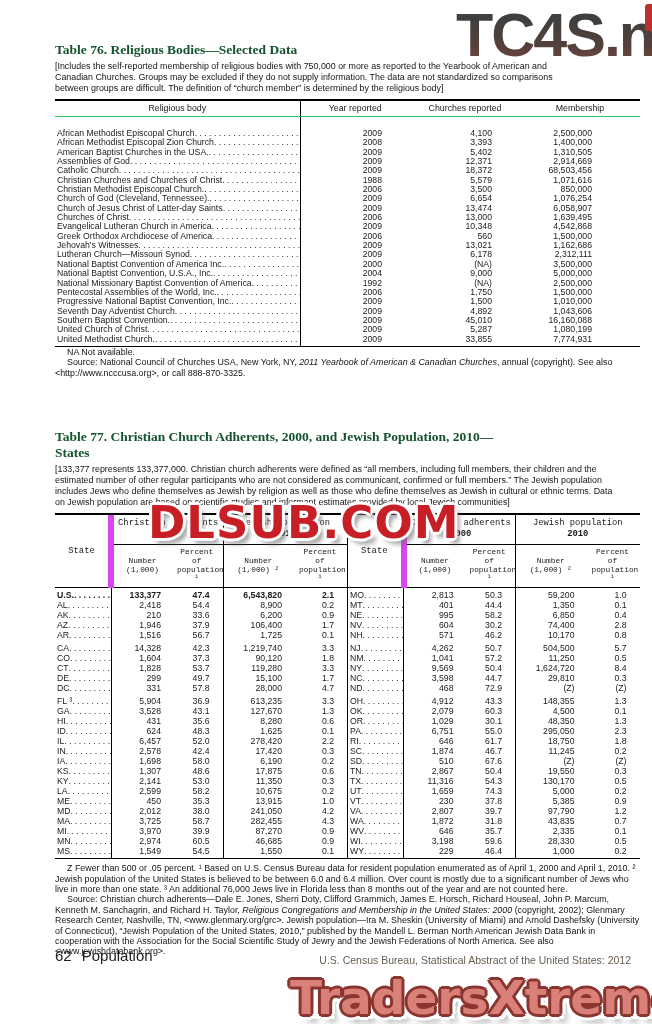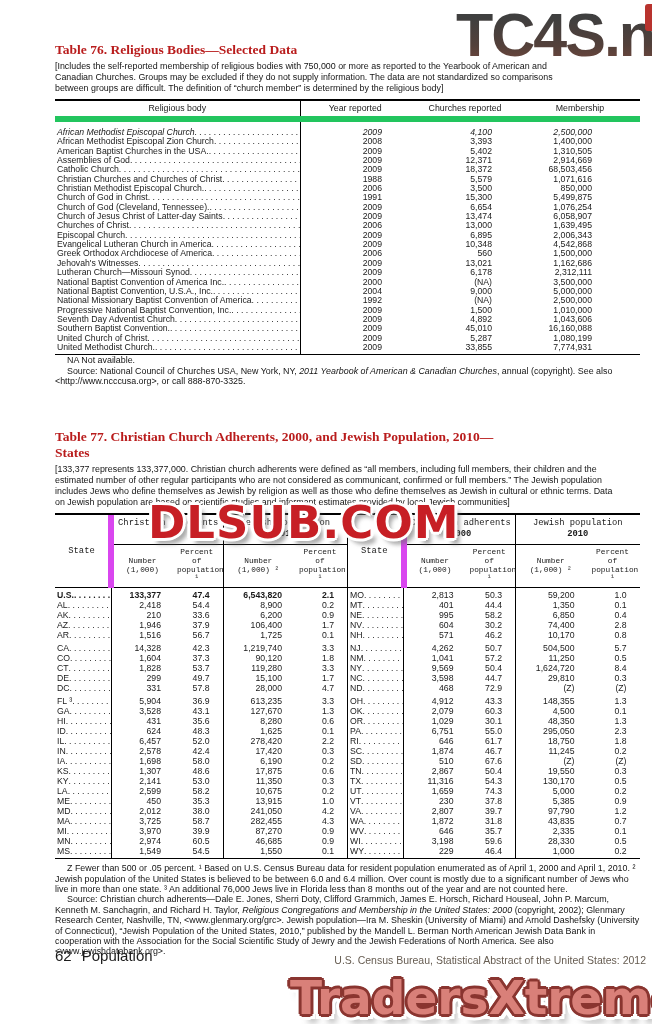--- a/index.html
+++ b/index.html
@@ -20,33 +20,33 @@
       0 -3px 0 #fff,0 3px 0 #fff,-3px 0 0 #fff,3px 0 0 #fff,5px 6px 4px rgba(110,110,110,.6);}
   .wm-traders{position:absolute;left:290px;top:970px;font-size:47px;font-weight:900;letter-spacing:0px;
     font-family:"DejaVu Sans",sans-serif;color:#d98079;z-index:30;white-space:nowrap;
     text-shadow:-2px -2px 0 #8a3530,2px -2px 0 #8a3530,-2px 2px 0 #8a3530,2px 2px 0 #8a3530,
       0 -3px 0 #8a3530,0 3px 0 #8a3530,-3px 0 0 #8a3530,3px 0 0 #8a3530,
       -5px -5px 0 #fff,5px -5px 0 #fff,-5px 5px 0 #fff,5px 5px 0 #fff,
       0 -6px 0 #fff,0 6px 0 #fff,-6px 0 0 #fff,6px 0 0 #fff,7px 9px 6px rgba(120,120,120,.5);}
 
   
   .sect{position:absolute;left:55px;width:585px;}
-  h1.ttl{font-family:"Liberation Serif",serif;font-weight:bold;font-size:13.5px;line-height:16px;margin:0;color:#b91c1c;}
+  h1.ttl{font-family:"Liberation Serif",serif;font-weight:bold;font-size:13.5px;line-height:16px;margin:0;color:#14532d;}
   .headnote{font-size:8.9px;line-height:11px;margin:3px 0 0 0;color:#141414;}
   .note{font-size:8.9px;line-height:10.4px;margin:0;text-indent:12px;color:#141414;}
 
   
   #t76{top:42px;}
   #t76 .headnote{width:528px;}
   table{border-collapse:collapse;table-layout:fixed;}
   .tbl76{width:585px;margin-top:5px;border-top:2px solid #000;border-bottom:1.5px solid #000;}
-  .tbl76 th{font-weight:normal;font-size:8.8px;border-bottom:6px solid #22c55e;padding:2px 0 3px 0;text-align:center;}
+  .tbl76 th{font-weight:normal;font-size:8.8px;border-bottom:1px solid #22c55e;padding:2px 0 3px 0;text-align:center;}
   .tbl76 th.c-body,.tbl76 td.name{border-right:1px solid #000;}
   .tbl76 td{font-size:8.7px;line-height:9.35px;padding:0;white-space:nowrap;}
-  .tbl76 tbody tr:first-child td{padding-top:6px;font-style:italic;}
+  .tbl76 tbody tr:first-child td{padding-top:12px;}
   .tbl76 tbody tr:last-child td{padding-bottom:2px;}
   .tbl76 td.yr{text-align:right;padding-right:28px;}
   .tbl76 td.ch{text-align:right;padding-right:28px;}
   .tbl76 td.mem{text-align:right;padding-right:48px;}
 
   .leader{display:flex;overflow:hidden;}
   .leader .lbl{white-space:nowrap;padding-left:2px;}
   .leader .dots{flex:1;overflow:hidden;white-space:nowrap;}
   .leader .dots::after{content:" . . . . . . . . . . . . . . . . . . . . . . . . . . . . . . . . . . . . . . . . . . . . . . . . . . . . . . . . . . . . . . . .";}
 
@@ -71,21 +71,21 @@
   .half td.p1{text-align:right;padding-right:13px;border-right:1px solid #000;}
   .half td.n2{text-align:right;padding-right:11px;}
   .half td.p2{text-align:right;padding-right:13px;}
   .half tr.bold td{font-weight:bold;}
   .half tr.gap td{padding-top:3px;}
   #t77 .fn{margin-top:4px;}
 
   
   .footer-left{position:absolute;left:55px;top:947px;font-size:15px;color:#1c1c1c;}
   .footer-left .pg{margin-right:10px;}
-  .footer-right{position:absolute;right:6px;top:954px;font-size:10.5px;color:#665c51;z-index:5;}
+  .footer-right{position:absolute;right:21px;top:954px;font-size:10.5px;color:#665c51;z-index:5;}
 </style>
 </head>
 <body>
 
 <div class="page">
 
   <div class="wm-tc4s">TC4S.net</div>
   <div class="wm-red-sliver"></div>
 
   <section class="sect" id="t76">
@@ -180,31 +180,20 @@
                 <span class="dots"></span>
               </div>
             </td>
             <td class="yr">2006</td>
             <td class="ch">3,500</td>
             <td class="mem">850,000</td>
           </tr>
           <tr>
             <td class="name">
               <div class="leader">
-                <span class="lbl">Church of God in Christ</span>
-                <span class="dots"></span>
-              </div>
-            </td>
-            <td class="yr">1991</td>
-            <td class="ch">15,300</td>
-            <td class="mem">5,499,875</td>
-          </tr>
-          <tr>
-            <td class="name">
-              <div class="leader">
                 <span class="lbl">Church of God (Cleveland, Tennessee).</span>
                 <span class="dots"></span>
               </div>
             </td>
             <td class="yr">2009</td>
             <td class="ch">6,654</td>
             <td class="mem">1,076,254</td>
           </tr>
           <tr>
             <td class="name">
@@ -224,31 +213,20 @@
                 <span class="dots"></span>
               </div>
             </td>
             <td class="yr">2006</td>
             <td class="ch">13,000</td>
             <td class="mem">1,639,495</td>
           </tr>
           <tr>
             <td class="name">
               <div class="leader">
-                <span class="lbl">Episcopal Church</span>
-                <span class="dots"></span>
-              </div>
-            </td>
-            <td class="yr">2009</td>
-            <td class="ch">6,895</td>
-            <td class="mem">2,006,343</td>
-          </tr>
-          <tr>
-            <td class="name">
-              <div class="leader">
                 <span class="lbl">Evangelical Lutheran Church in America</span>
                 <span class="dots"></span>
               </div>
             </td>
             <td class="yr">2009</td>
             <td class="ch">10,348</td>
             <td class="mem">4,542,868</td>
           </tr>
           <tr>
             <td class="name">
@@ -308,20 +286,31 @@
           <tr>
             <td class="name">
               <div class="leader">
                 <span class="lbl">National Missionary Baptist Convention of America</span>
                 <span class="dots"></span>
               </div>
             </td>
             <td class="yr">1992</td>
             <td class="ch">(NA)</td>
             <td class="mem">2,500,000</td>
+          </tr>
+          <tr>
+            <td class="name">
+              <div class="leader">
+                <span class="lbl">Pentecostal Assemblies of the World, Inc.</span>
+                <span class="dots"></span>
+              </div>
+            </td>
+            <td class="yr">2006</td>
+            <td class="ch">1,750</td>
+            <td class="mem">1,500,000</td>
           </tr>
           <tr>
             <td class="name">
               <div class="leader">
                 <span class="lbl">Progressive National Baptist Convention, Inc.</span>
                 <span class="dots"></span>
               </div>
             </td>
             <td class="yr">2009</td>
             <td class="ch">1,500</td>

